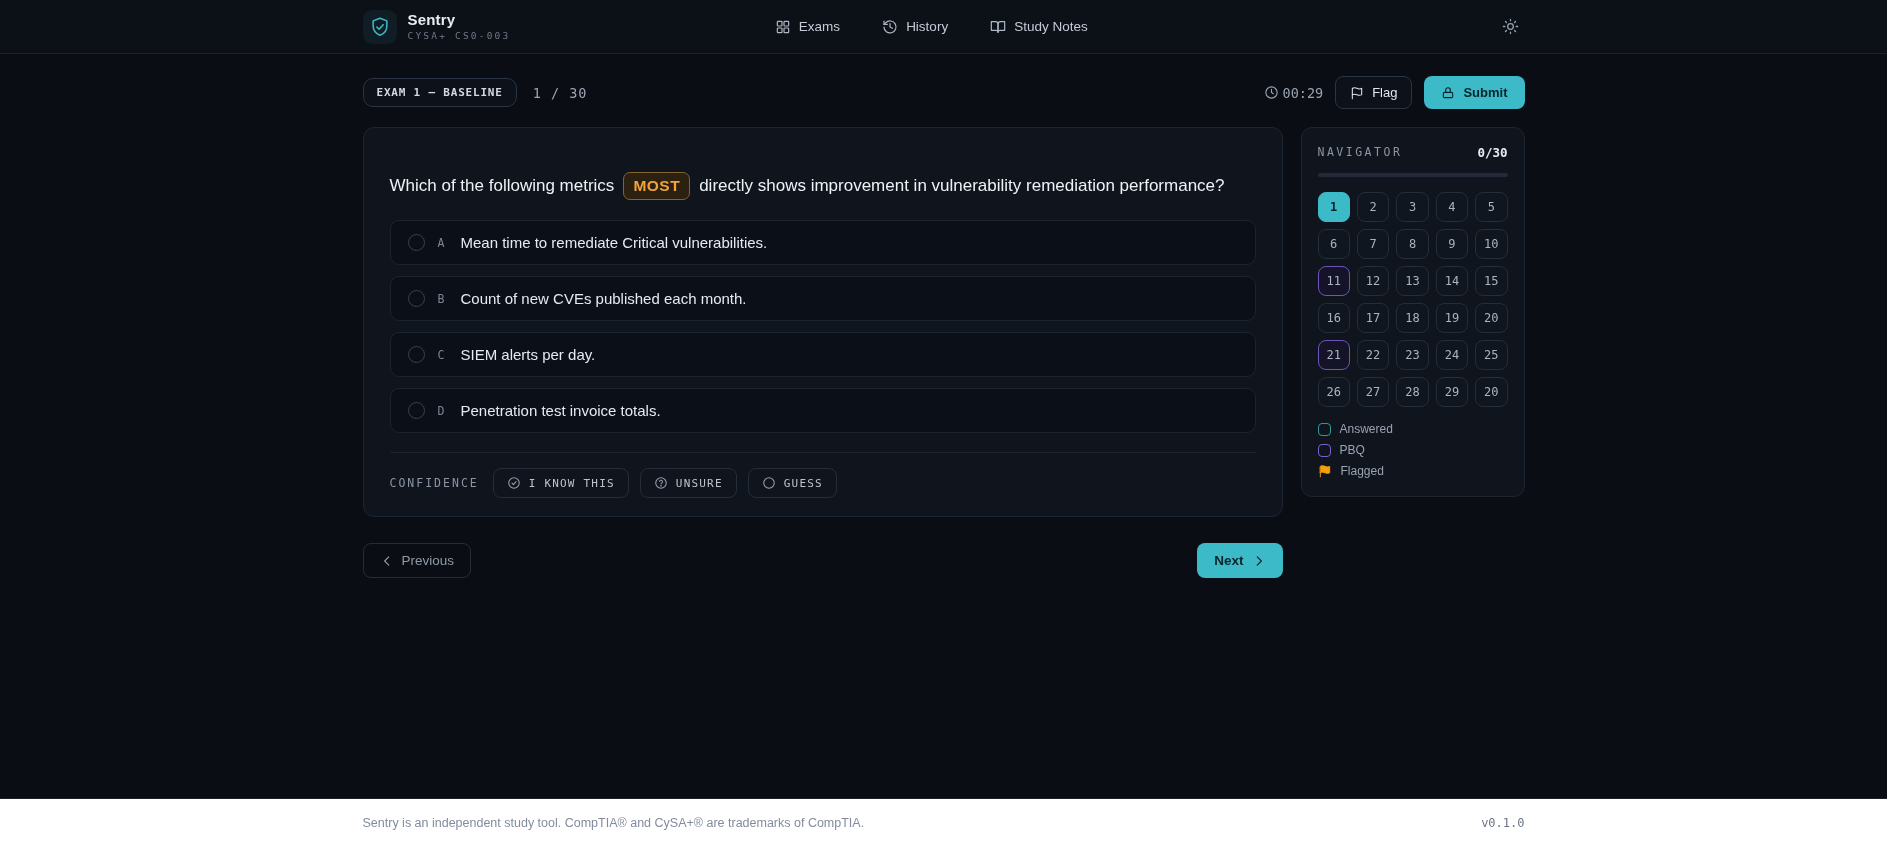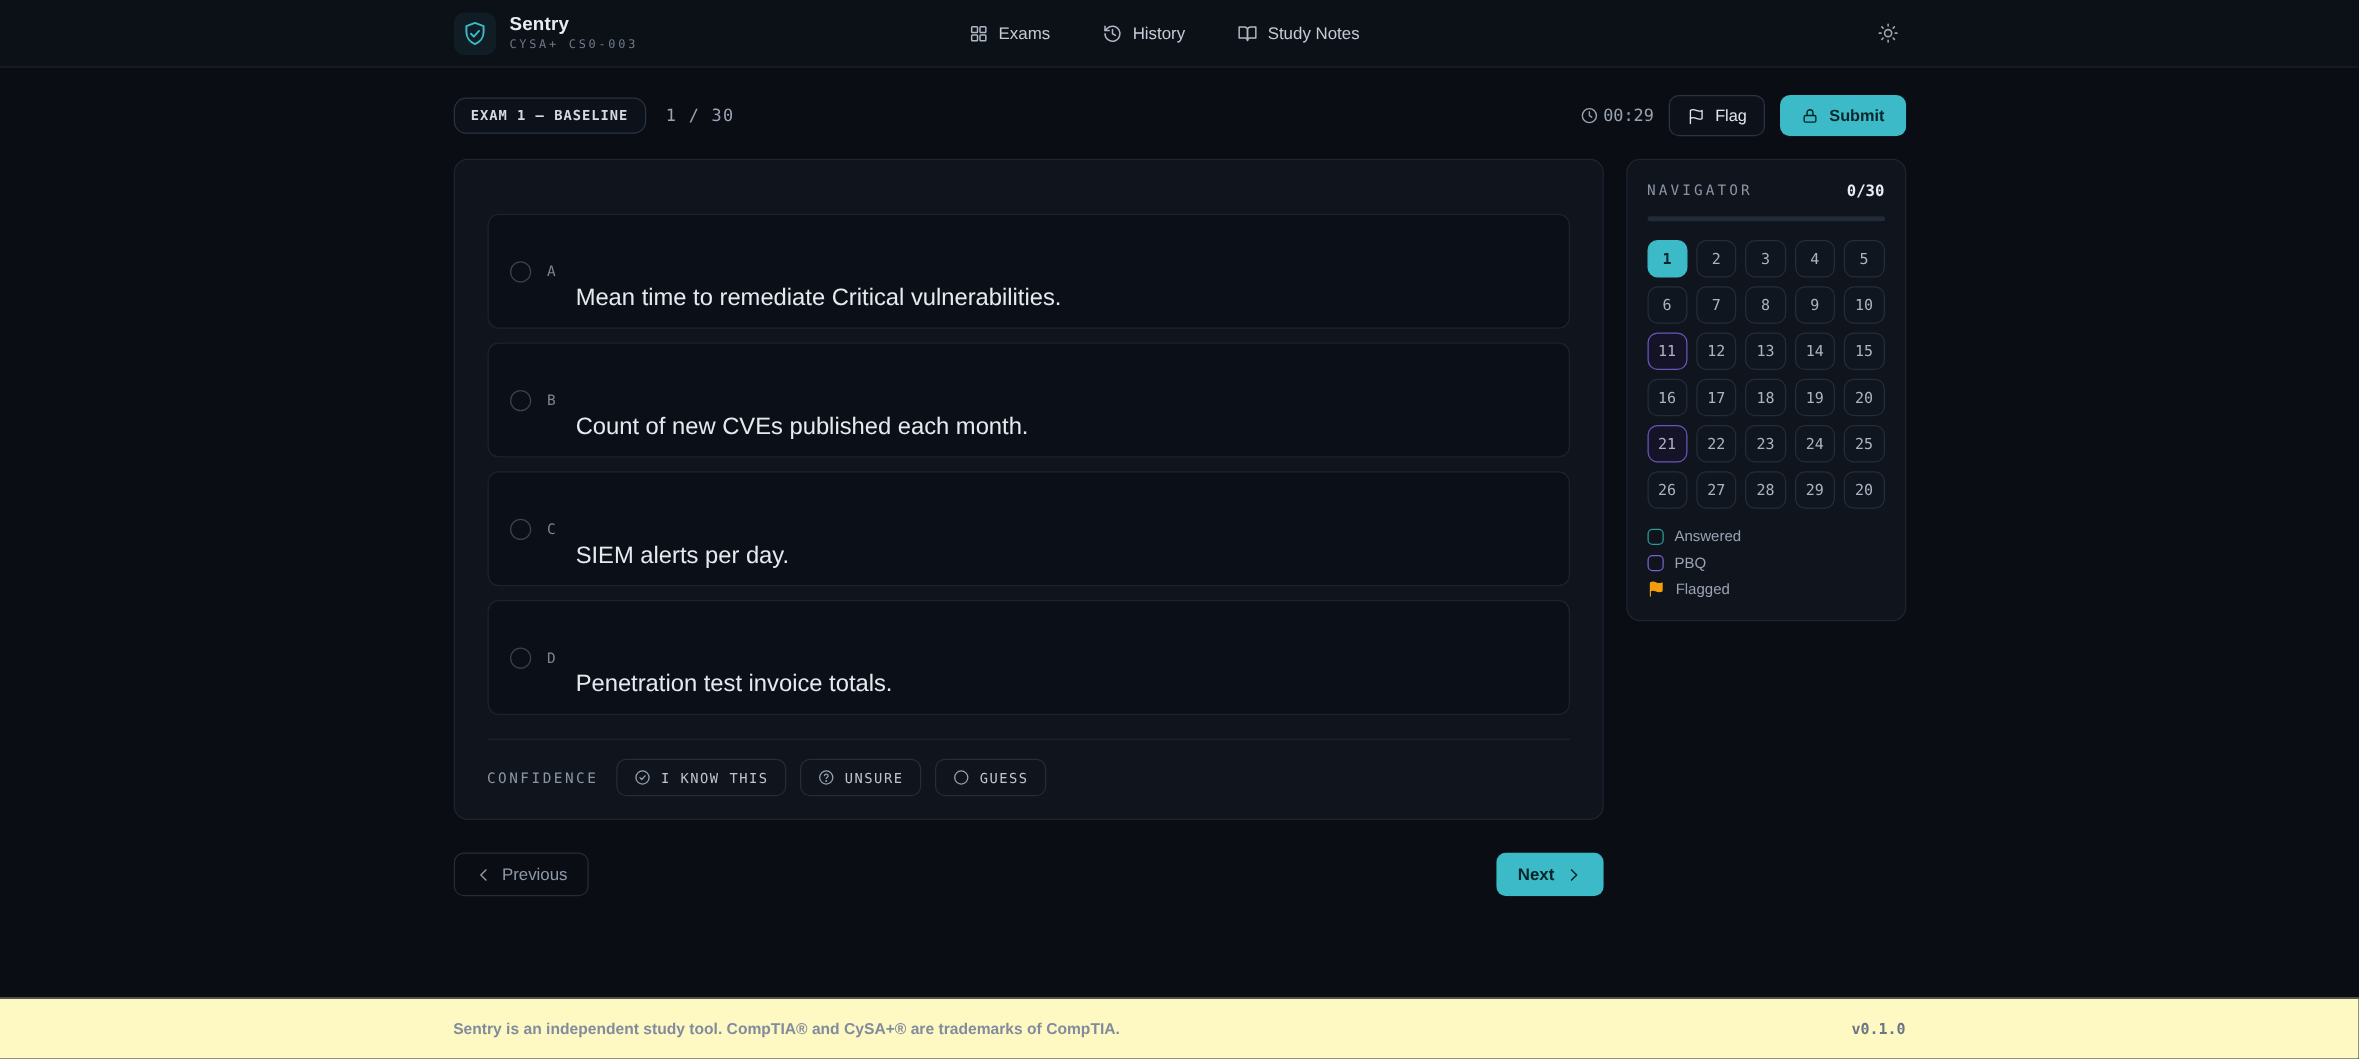--- a/index.html
+++ b/index.html
@@ -61,21 +61,21 @@
   .pill-diff{border:1px solid #2c7a52; background:#0c2519; color:#58d793; font-weight:bold; letter-spacing:1px;}
   .meta-domain{font-family:var(--mono); font-size:12.5px; color:#98a2b1;}
   .meta-topic{margin-left:auto; font-family:var(--mono); font-size:12.5px; color:#67758a;}
   .question-line{margin-top:21px; font-size:17px; color:#eef1f5; display:flex; align-items:center; gap:9px; flex-wrap:wrap; line-height:1.45;}
   .hl{font-weight:bold; color:#f2a43c; background:#2c2110; border:1px solid #83642a; border-radius:7px; padding:2px 9px; font-size:15.5px; letter-spacing:.5px;}
   .options{margin-top:20px; display:flex; flex-direction:column; gap:11px;}
   .option-row{display:flex; align-items:center; gap:13px; background:var(--opt-bg);
     border:1px solid var(--opt-border); border-radius:9px; padding:12px 17px; min-height:45px; cursor:pointer;}
   .radio{width:17px; height:17px; border-radius:50%; border:1.5px solid #39424f; flex:0 0 17px;}
   .opt-letter{font-family:var(--mono); font-size:11.5px; color:#79markers8393; color:#7b8595; width:10px;}
-  .opt-text{font-size:19px; color:#e6eaef;margin-top:44px;}
+  .opt-text{font-size:15px; color:#e6eaef;}
   .confidence{margin-top:19px; border-top:1px solid #1b2330; padding-top:15px; display:flex; align-items:center; gap:11px;}
   .conf-label{font-family:var(--mono); font-size:11.5px; letter-spacing:2px; color:#8b95a4; margin-right:3px;}
   .conf-btn{display:inline-flex; align-items:center; gap:8px; border:1px solid #242d3a; border-radius:8px;
     padding:7px 13px; font-family:var(--mono); font-size:11px; letter-spacing:1.2px; color:#bcc4cf; background:transparent; cursor:pointer;}
   .conf-btn svg{width:14px; height:14px; color:#97a1b0;}
 
   
   .navigator{width:224px; flex:0 0 224px; background:var(--card); border:1px solid var(--card-border); border-radius:11px; padding:17px 16px 18px;}
   .nav-head{display:flex; align-items:flex-start; justify-content:space-between;}
   .nav-title{font-family:var(--mono); font-size:11.5px; letter-spacing:2.5px; color:#8b95a4;}
@@ -94,21 +94,21 @@
   .legend-swatch.pbq{border-color:#7c5fd0;}
   .legend-flag{width:14px; height:14px; color:#f59e0b; display:inline-flex;}
   .legend-flag svg{width:14px; height:14px;}
 
   
   .pager{display:flex; justify-content:space-between; margin-top:26px;}
   .btn-prev{background:transparent; border-color:#232c38; color:#8f99a8; padding:9px 16px; font-size:13.5px;}
   .btn-next{padding:9px 16px; font-size:13.5px;}
 
   
-  .footer{margin-top:auto; background:#fef9c3; border-top:1px solid var(--line); height:49px; flex:0 0 49px;font-weight:bold;}
+  .footer{margin-top:auto; background:#ffffff; border-top:1px solid var(--line); height:49px; flex:0 0 49px;}
   .footer-inner{height:100%; display:flex; align-items:center; justify-content:space-between;}
   .footer-text{font-size:12.5px; color:#828c9c;}
   .footer-ver{font-family:var(--mono); font-size:12px; color:#6b7585;}
 </style>
 </head>
 <body>
 
 <div class="header">
   <div class="shell header-inner">
     <div class="brand">
@@ -196,20 +196,25 @@
           </svg>
       </span>
       <span>Submit</span>
     </button>
   </div>
 </div>
 
 <div class="shell content-row">
   <div class="main-col">
     <div class="qcard">
+      <div class="question-line">
+        <span>Which of the following metrics</span>
+        <span class="hl">MOST</span>
+        <span>directly shows improvement in vulnerability remediation performance?</span>
+      </div>
       <div class="options">
           <div class="option-row">
             <span class="radio"></span>
             <span class="opt-letter">A</span>
             <span class="opt-text">Mean time to remediate Critical vulnerabilities.</span>
           </div>
           <div class="option-row">
             <span class="radio"></span>
             <span class="opt-letter">B</span>
             <span class="opt-text">Count of new CVEs published each month.</span>

